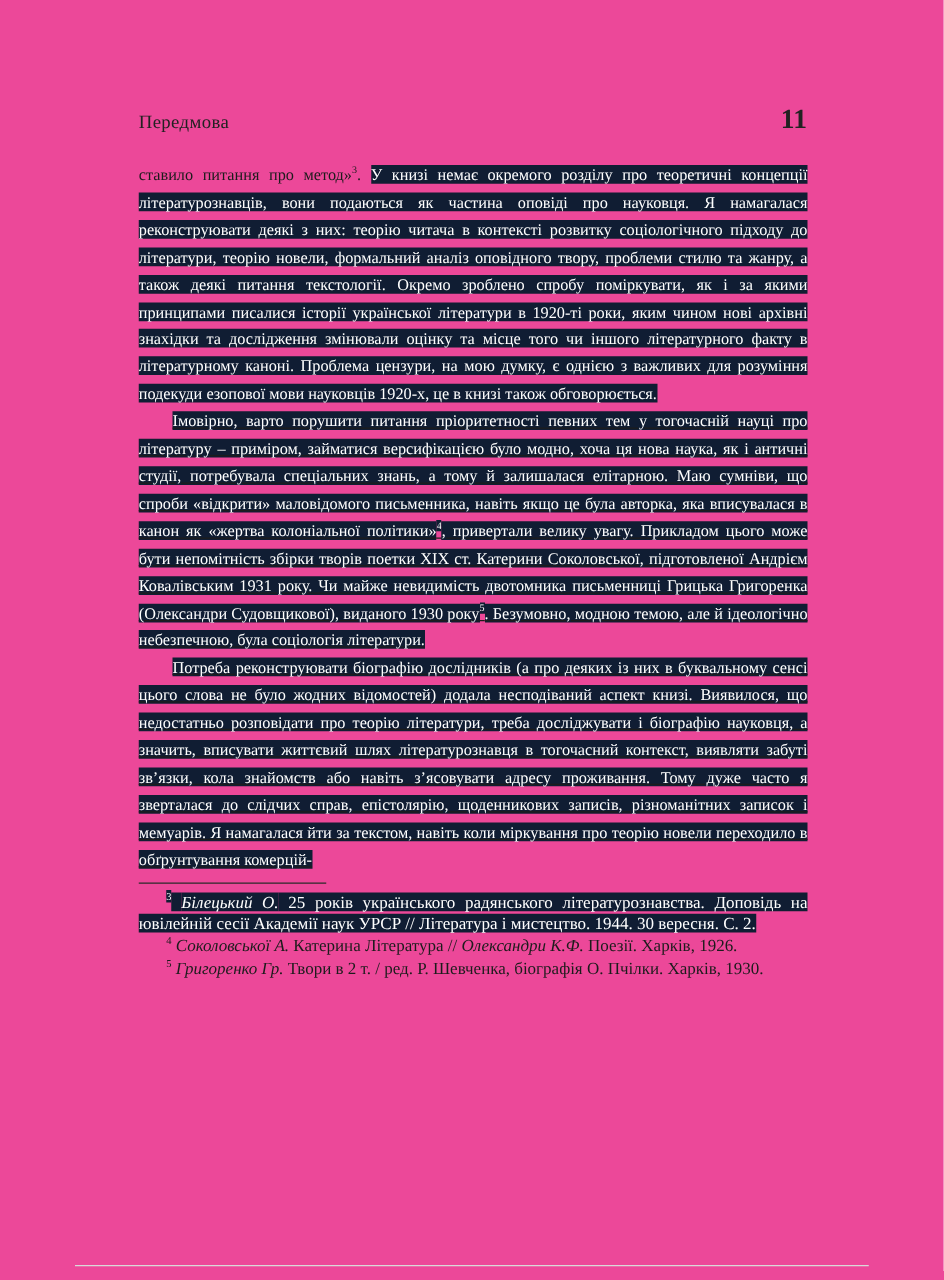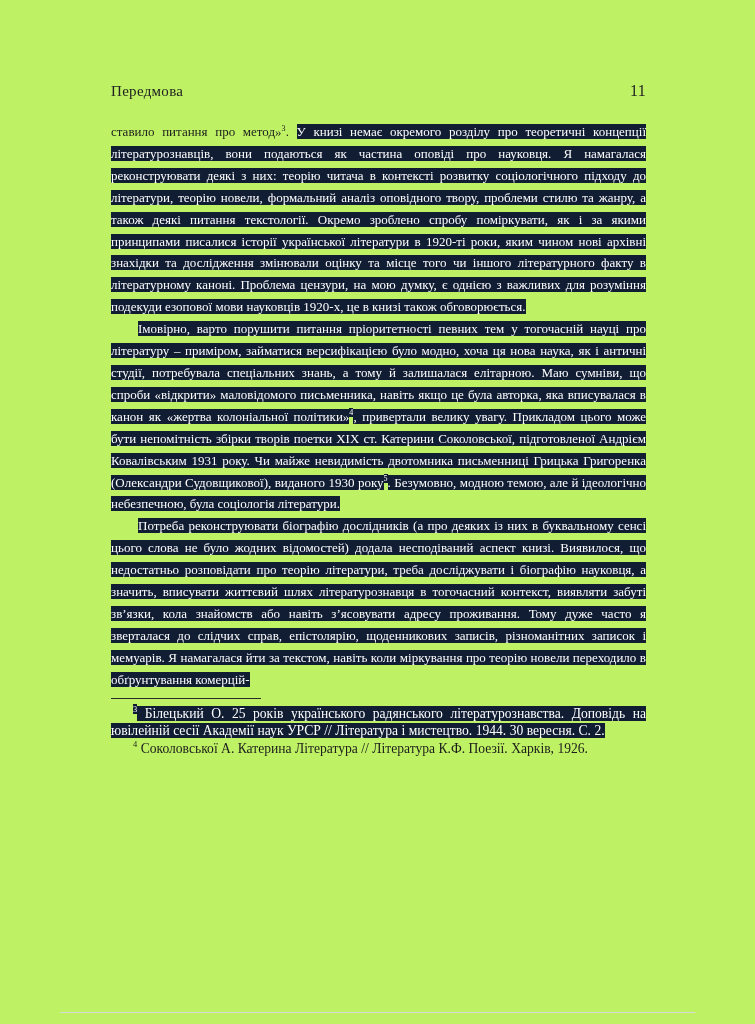--- a/index.html
+++ b/index.html
@@ -1,49 +1,49 @@
 <!DOCTYPE html>
 <html><head>
 <meta charset="utf-8">
 <style>
   * { margin: 0; padding: 0; box-sizing: border-box; }
   html, body { background: #ffffff; }
   .page {
     position: relative;
     width: 755px;
     height: 1024px;
-    background: #bef264;
+    background: #ec4899;
     font-family: "Liberation Serif", "DejaVu Serif", serif;
     color: #1c1c1c;
     overflow: hidden;
   }
   .content {
     position: absolute;
     left: 111px;
     top: 82px;
     width: 535px;
   }
   .runhead {
     display: flex;
     justify-content: space-between;
     align-items: baseline;
     font-size: 15px;
     letter-spacing: 0.3px;
     color: #222222;
     margin-bottom: 21px;
   }
-  .pagenum { font-weight: normal; font-size: 16px; }
+  .pagenum { font-weight: bold; font-size: 22px; }
   .bodytext p {
     font-size: 13px;
     line-height: 21.9px;
     text-align: justify;
   }
-  .bodytext p.ind { text-indent: 27px; }
+  .bodytext p.ind { text-indent: 27px; text-decoration: underline; }
   .hl { background: #101d33; color: #ffffff; }
-  .it { }
+  .it { font-style: italic; }
   sup { font-size: 0.62em; line-height: 0; }
   .fnrule {
     width: 150px;
     border-top: 1.3px solid #2a2a2a;
     margin: 7px 0 6px 0;
   }
   .fns p {
     font-size: 13.6px;
     line-height: 17.7px;
     text-align: justify;
@@ -71,19 +71,20 @@
     <div class="bodytext">
       <p><span>ставило питання про метод»</span><sup>3</sup><span>. </span><span class="hl">У книзі немає окремого розділу про теоретичні концепції літературознавців, вони подаються як частина оповіді про науковця. Я намагалася реконструювати деякі з них: теорію читача в контексті розвитку соціологічного підходу до літератури, теорію новели, формальний аналіз оповідного твору, проблеми стилю та жанру, а також деякі питання текстології. Окремо зроблено спробу поміркувати, як і за якими принципами писалися історії української літератури в 1920-ті роки, яким чином нові архівні знахідки та дослідження змінювали оцінку та місце того чи іншого літературного факту в літературному каноні. Проблема цензури, на мою думку, є однією з важливих для розуміння подекуди езопової мови науковців 1920-х, це в книзі також обговорюється.</span></p>
       <p class="ind"><span class="hl">Імовірно, варто порушити питання пріоритетності певних тем у тогочасній науці про літературу – приміром, займатися версифікацією було модно, хоча ця нова наука, як і античні студії, потребувала спеціальних знань, а тому й залишалася елітарною. Маю сумніви, що спроби «відкрити» маловідомого письменника, навіть якщо це була авторка, яка вписувалася в канон як «жертва колоніальної політики»</span><sup class="hl">4</sup><span class="hl">, привертали велику увагу. Прикладом цього може бути непомітність збірки творів поетки XIX ст. Катерини Соколовської, підготовленої Андрієм Ковалівським 1931 року. Чи майже невидимість двотомника письменниці Грицька Григоренка (Олександри Судовщикової), виданого 1930 року</span><sup class="hl">5</sup><span class="hl">. Безумовно, модною темою, але й ідеологічно небезпечною, була соціологія літератури.</span></p>
       <p class="ind"><span class="hl">Потреба реконструювати біографію дослідників (а про деяких із них в буквальному сенсі цього слова не було жодних відомостей) додала несподіваний аспект книзі. Виявилося, що недостатньо розповідати про теорію літератури, треба досліджувати і біографію науковця, а значить, вписувати життєвий шлях літературознавця в тогочасний контекст, виявляти забуті зв’язки, кола знайомств або навіть з’ясовувати адресу проживання. Тому дуже часто я зверталася до слідчих справ, епістолярію, щоденникових записів, різноманітних записок і мемуарів. Я намагалася йти за текстом, навіть коли міркування про теорію новели переходило в обґрунтування комерцій-</span></p>
     </div>
 
     <div class="fnrule"></div>
 
     <div class="fns">
       <p><sup class="hl">3</sup><span class="hl"> </span><span class="hl it">Білецький О.</span><span class="hl"> 25 років українського радянського літературознавства. Доповідь на ювілейній сесії Академії наук УРСР // Література і мистецтво. 1944. 30 вересня. С. 2.</span></p>
-      <p><sup>4</sup><span> </span><span class="it">Соколовської А.</span><span> Катерина Література // </span><span class="it">Література К.Ф.</span><span> Поезії. Харків, 1926.</span></p>
+      <p><sup>4</sup><span> </span><span class="it">Соколовської А.</span><span> Катерина Література // </span><span class="it">Олександри К.Ф.</span><span> Поезії. Харків, 1926.</span></p>
+      <p><sup>5</sup><span> </span><span class="it">Григоренко Гр.</span><span> Твори в 2 т. / ред. Р. Шевченка, біографія О. Пчілки. Харків, 1930.</span></p>
     </div>
 
   </div>
 
   <div class="bottomline"></div>
 </div>
 
 </body></html>

